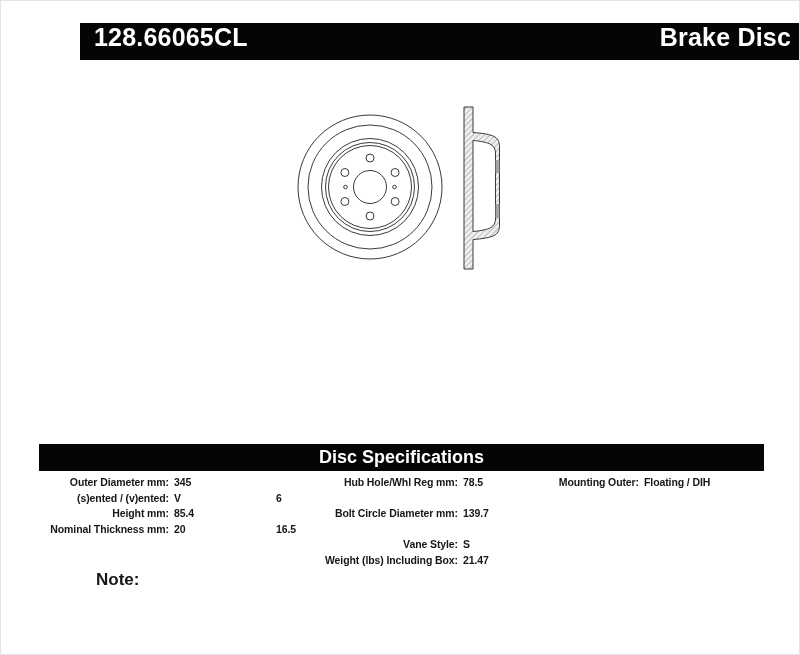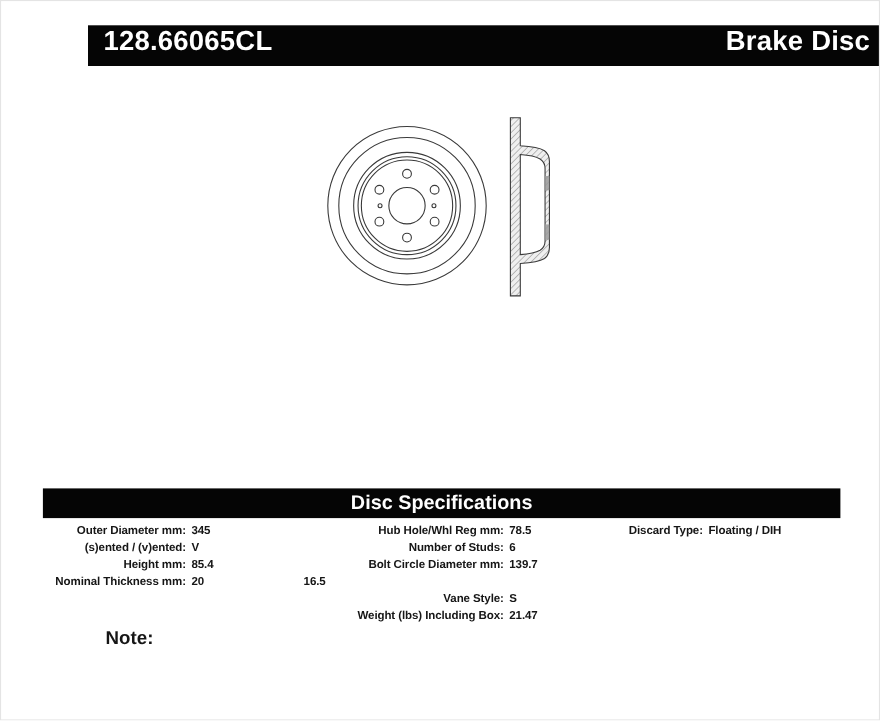--- a/index.html
+++ b/index.html
@@ -134,21 +134,20 @@
       <span class="spec-value">20</span>
     </div>
   </div>
 
   <div id="spec-col-2" class="spec-col">
     <div class="spec-row">
       <span class="spec-label">Hub Hole/Whl Reg mm:</span>
       <span class="spec-value">78.5</span>
     </div>
     <div class="spec-row">
-      <span class="spec-label">Number of Studs:</span>
       <span class="spec-value">6</span>
     </div>
     <div class="spec-row">
       <span class="spec-label">Bolt Circle Diameter mm:</span>
       <span class="spec-value">139.7</span>
     </div>
     <div class="spec-row">
       <span class="spec-value">16.5</span>
     </div>
     <div class="spec-row">
@@ -156,20 +155,20 @@
       <span class="spec-value">S</span>
     </div>
     <div class="spec-row">
       <span class="spec-label">Weight (lbs) Including Box:</span>
       <span class="spec-value">21.47</span>
     </div>
   </div>
 
   <div id="spec-col-3" class="spec-col">
     <div class="spec-row">
-      <span class="spec-label">Discard Type:</span>
+      <span class="spec-label">Mounting Outer:</span>
       <span class="spec-value">Floating / DIH</span>
     </div>
   </div>
 
   <div id="note-label">Note:</div>
 
 </div>
 
 </body></html>

